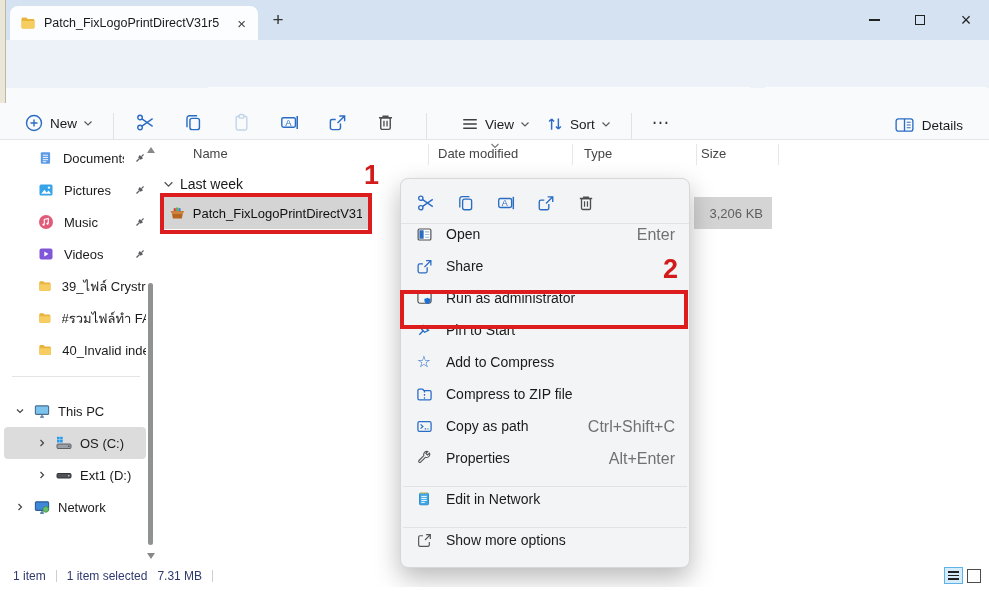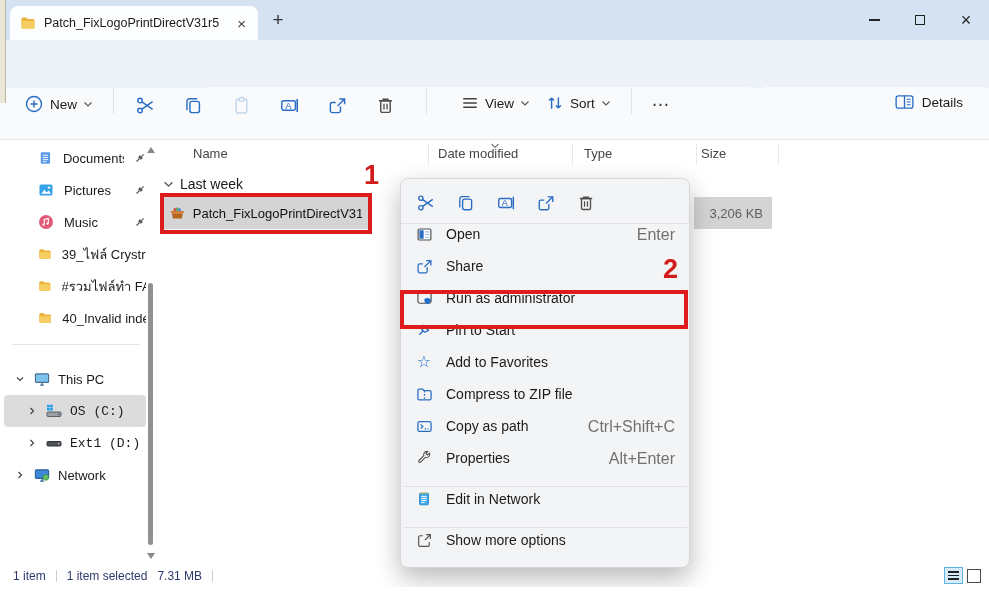--- a/index.html
+++ b/index.html
@@ -25,35 +25,35 @@
   .nav-btn { position:absolute; top:50px; width:30px; height:30px; display:flex; align-items:center; justify-content:center; font-size:17px; color:#1b1b1b; border-radius:4px; }
   .nav-btn.disabled { color:#a7aeb6; }
   .crumb-pill { position:absolute; left:205px; top:47px; width:548px; height:34px; background:#fbfcfe; border-radius:5px; display:flex; align-items:center; gap:4px; padding:0 12px; }
   .crumb { font-size:13.5px; color:#1b1b1b; padding:2px 6px; white-space:nowrap; }
   .crumb-chev { font-size:15px; color:#555; padding:0 3px; }
   .crumb-ellipsis { font-size:14px; color:#333; padding:0 5px; letter-spacing:1px; }
   .search-pill { position:absolute; left:762px; top:47px; width:227px; height:34px; background:#fbfcfe; border-radius:5px; overflow:hidden; }
   .search-pill input { border:none; outline:none; background:transparent; width:240px; height:100%; font-size:13.5px; color:#767676; padding:0 12px; font-family:inherit; }
 
   
-  .toolbar { position:absolute; left:0; top:88px; width:100%; height:52px; background:#f9fafc; border-bottom:1px solid #e3e6e9; display:flex; align-items:flex-start; padding:0 16px; }
+  .toolbar { position:absolute; left:0; top:88px; width:100%; height:52px; background:#f9fafc; border-bottom:1px solid #e3e6e9; display:flex; align-items:flex-end; padding:0 16px; }
   .tb-btn { display:flex; align-items:center; gap:6px; font-size:13.5px; color:#1b1b1b; padding:6px 8px; border-radius:4px; }
   .tb-icon-btn { width:38px; height:34px; display:flex; align-items:center; justify-content:center; border-radius:4px; margin-right:10px; }
   .tb-sep { width:1px; height:26px; background:#dfe2e6; margin:0 12px; }
   .tb-details { margin-left:auto; display:flex; align-items:center; gap:8px; font-size:13.5px; color:#1b1b1b; padding:6px 10px; }
   .disabled-ico { opacity:.45; }
 
   
   .sidebar { position:absolute; left:0; top:140px; width:160px; bottom:23px; background:#fff; padding-top:2px; }
   .sb-item { height:32px; display:flex; align-items:center; gap:10px; padding-left:34px; margin:0 14px 0 4px; border-radius:4px; font-size:13px; color:#1b1b1b; white-space:nowrap; overflow:hidden; }
   .sb-item .sb-label { overflow:hidden; white-space:nowrap; flex:0 1 auto; }
   .sb-item .pin { margin-left:auto; flex:0 0 auto; }
   .sb-divider { height:1px; background:#e4e4e4; margin:10px 20px 18px 12px; }
   .sb-tree { height:32px; display:flex; align-items:center; gap:8px; padding-left:10px; margin:0 14px 0 4px; border-radius:4px; font-size:13px; color:#1b1b1b; white-space:nowrap; }
-  .sb-tree.indent { padding-left:22px;font-family:Liberation Mono, monospace; }
+  .sb-tree.indent { padding-left:32px; }
   .sb-tree.selected { background:#dcdcdc; }
   .sb-chev { width:12px; display:flex; justify-content:center; }
   .sb-arrow-up { position:absolute; left:147px; top:147px; width:0; height:0; border-left:4px solid transparent; border-right:4px solid transparent; border-bottom:6px solid #888; }
   .sb-thumb { position:absolute; left:148px; top:283px; width:5px; height:262px; background:#8f9193; border-radius:3px; }
   .sb-arrow-down { position:absolute; left:147px; top:553px; width:0; height:0; border-left:4px solid transparent; border-right:4px solid transparent; border-top:6px solid #888; }
 
   
   .list-header { position:absolute; left:160px; top:142px; right:0; height:26px; font-size:13px; color:#454545; }
   .col { position:absolute; top:4px; white-space:nowrap; }
   .col-sep { position:absolute; top:2px; width:1px; height:21px; background:#e7e7e7; }
@@ -260,20 +260,34 @@
         </svg>
     </div>
     <div class="sb-item">
       <svg width="16" height="16" viewBox="0 0 16 16">
           <circle cx="8" cy="8" r="7" fill="#e15b78"></circle>
           <path d="M6.3 10.6V5.4l4-1v5.2" fill="none" stroke="#fff" stroke-width="1.1"></path>
           <circle cx="5.5" cy="10.7" r="1.1" fill="#fff"></circle>
           <circle cx="9.5" cy="9.7" r="1.1" fill="#fff"></circle>
         </svg>
       <span class="sb-label">Music</span>
+      <svg class="pin" width="12" height="12" viewBox="0 0 12 12">
+          <g transform="rotate(45 6 6)">
+            <path d="M6 1v3" stroke="#5a5d61" stroke-width="1.2"></path>
+            <path d="M3.6 4h4.8L7.6 7H4.4z" fill="#5a5d61"></path>
+            <path d="M6 7v4" stroke="#5a5d61" stroke-width="1.2"></path>
+          </g>
+        </svg>
+    </div>
+    <div class="sb-item">
+      <svg width="16" height="16" viewBox="0 0 16 16">
+          <rect x="1.5" y="2.5" width="13" height="11" rx="2" fill="#8157d9"></rect>
+          <path d="M6.3 5.5l4.2 2.5-4.2 2.5z" fill="#fff"></path>
+        </svg>
+      <span class="sb-label">Videos</span>
       <svg class="pin" width="12" height="12" viewBox="0 0 12 12">
           <g transform="rotate(45 6 6)">
             <path d="M6 1v3" stroke="#5a5d61" stroke-width="1.2"></path>
             <path d="M3.6 4h4.8L7.6 7H4.4z" fill="#5a5d61"></path>
             <path d="M6 7v4" stroke="#5a5d61" stroke-width="1.2"></path>
           </g>
         </svg>
     </div>
     <div class="sb-item">
       <svg width="16" height="16" viewBox="0 0 16 16">
@@ -467,21 +481,21 @@
                 <path d="M4 4.5h6L8.8 8H5.2z" fill="none" stroke="#2a6cc4" stroke-width="1.2"></path>
                 <path d="M7 8v4.8" stroke="#2a6cc4" stroke-width="1.2" fill="none"></path>
               </g>
             </svg>
           </span>
         <span class="ml">Pin to Start</span>
         <span class="ms"></span>
       </div>
       <div class="ctx-item">
         <span class="mi star-glyph">☆</span>
-        <span class="ml">Add to Favorites</span>
+        <span class="ml">Add to Compress</span>
         <span class="ms"></span>
       </div>
       <div class="ctx-item">
         <span class="mi">
             <svg width="17" height="17" viewBox="0 0 16 16">
               <path d="M1.8 4.2c0-.7.6-1.3 1.3-1.3h3l1.4 1.4h5.4c.7 0 1.3.6 1.3 1.3v6.2c0 .7-.6 1.3-1.3 1.3H3.1c-.7 0-1.3-.6-1.3-1.3z" fill="none" stroke="#2a6cc4" stroke-width="1.2"></path>
               <path d="M8 4.5v8" stroke="#2a6cc4" stroke-width="1.2" stroke-dasharray="1.6 1.4"></path>
             </svg>
           </span>
         <span class="ml">Compress to ZIP file</span>

